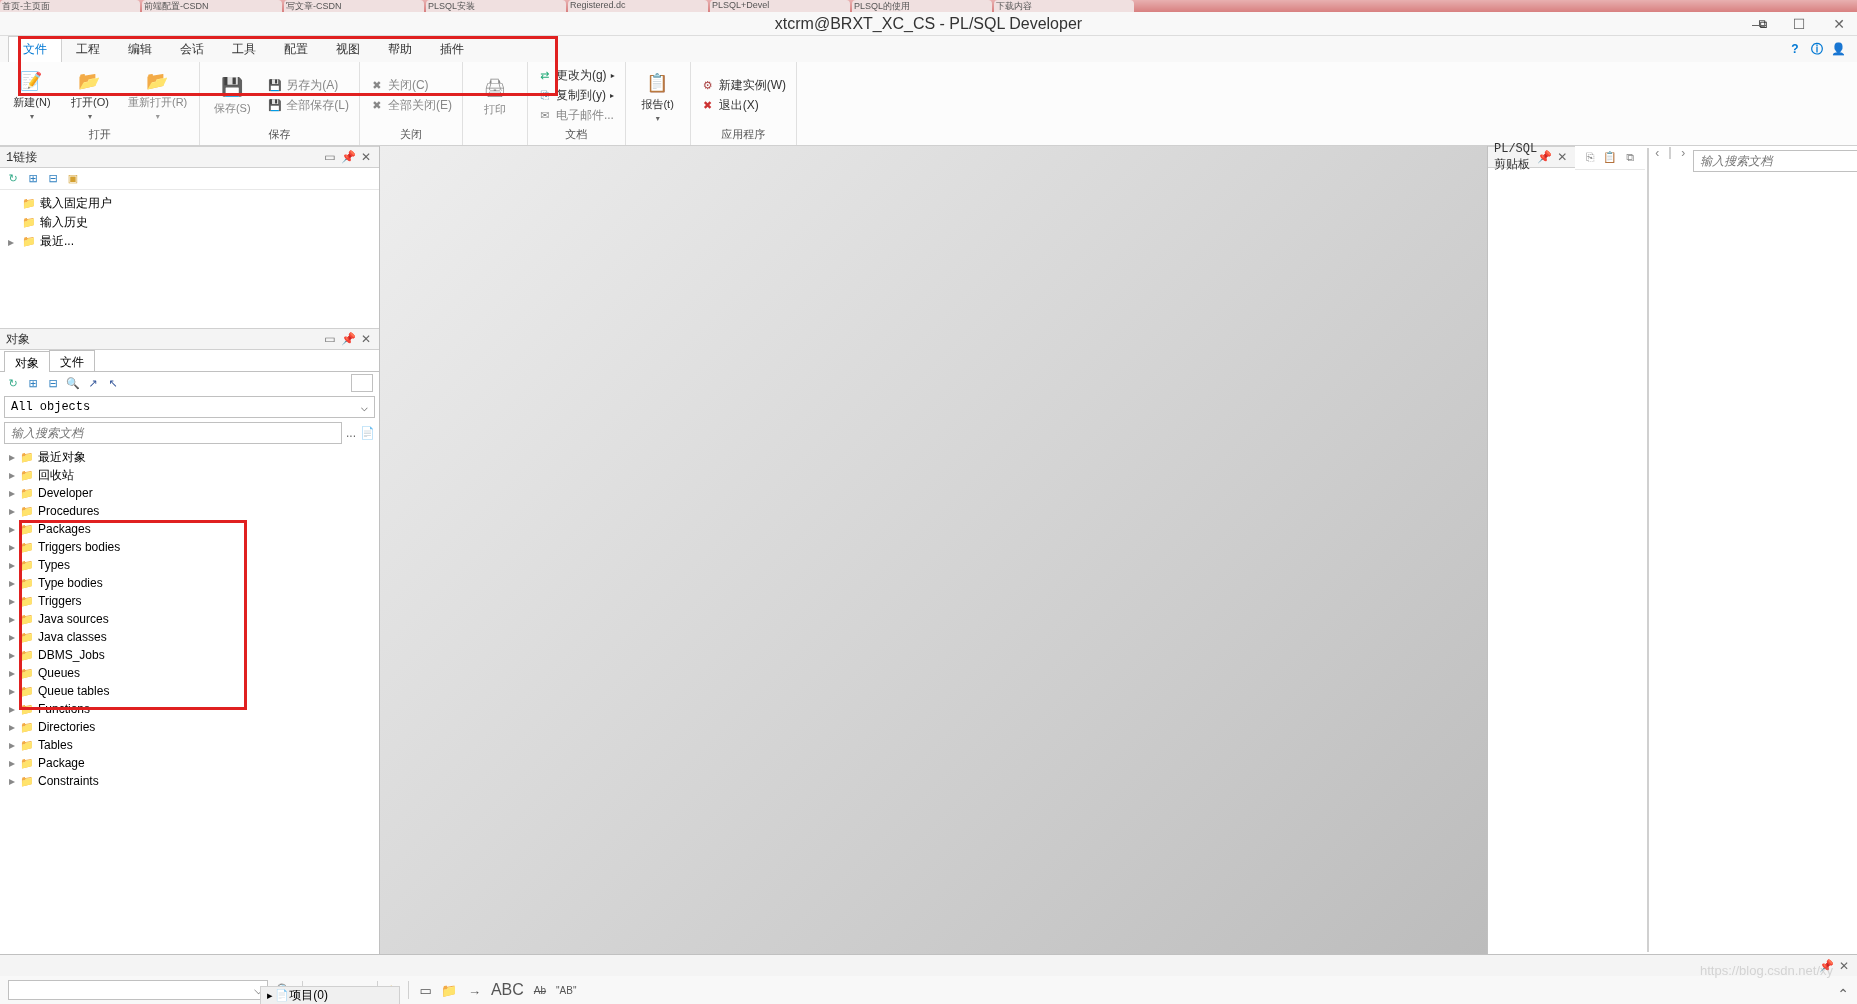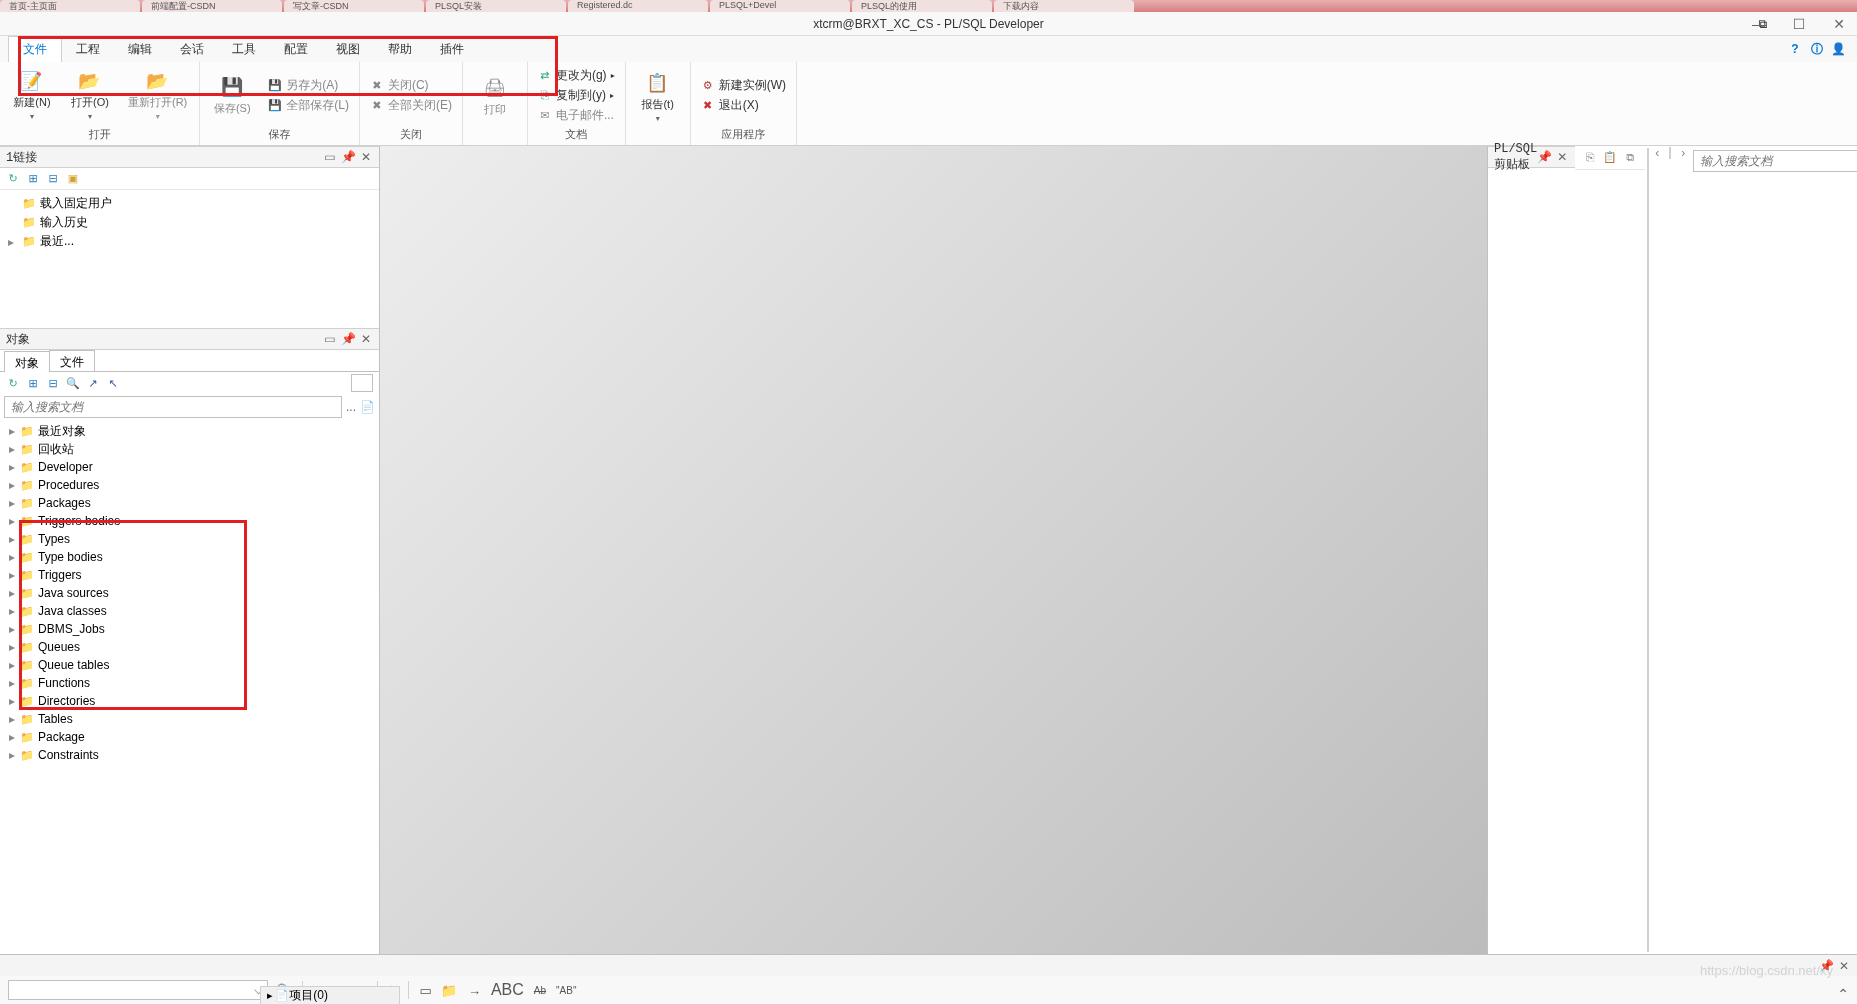--- a/index.html
+++ b/index.html
@@ -1,25 +1,25 @@
 <!DOCTYPE html>
 <html><head>
 <meta charset="utf-8">
 <style>
 * { margin: 0; padding: 0; box-sizing: border-box; font-family: "Microsoft YaHei", Tahoma, sans-serif; font-size: 12px; user-select: none; }
 body { background: #f0f0f0; overflow: hidden; width: 1857px; height: 1004px; position: relative; }
 .app { display: flex; flex-direction: column; height: 100%; }
 
 
 .browser-tabs { height: 12px; background: linear-gradient(to bottom, #e8b0b0, #d88080); display: flex; gap: 2px; overflow: hidden; }
-.btab { flex: 0 0 140px; background: #f0e0e0; border-radius: 4px 4px 0 0; height: 12px; font-size: 9px; padding: 0 9px; color: #555; white-space: nowrap; overflow: hidden; }
+.btab { flex: 0 0 140px; background: #f0e0e0; border-radius: 4px 4px 0 0; height: 12px; font-size: 9px; padding: 0 2px; color: #555; white-space: nowrap; overflow: hidden; }
 
 
 .titlebar { height: 24px; background: #f8f8f8; display: flex; align-items: center; justify-content: center; border-bottom: 1px solid #ddd; position: relative; }
-.titlebar-title { font-size: 12px; color: #333; }
+.titlebar-title { font-size: 16px; color: #333; }
 .win-controls { position: absolute; right: 4px; display: flex; gap: 12px; }
 .win-btn { width: 28px; height: 20px; display: flex; align-items: center; justify-content: center; color: #666; font-size: 14px; }
 .win-restore-icon { position: absolute; right: 90px; display: flex; gap: 4px; }
 
 
 .qat { position: absolute; left: 4px; top: 14px; height: 18px; display: flex; align-items: center; gap: 4px; }
 .qat-item { width: 18px; height: 16px; display: inline-flex; align-items: center; justify-content: center; }
 
 
 .menubar { height: 26px; display: flex; align-items: center; padding: 0 8px; background: #f8f8f8; position: relative; }
@@ -335,20 +335,21 @@
         <span class="tb-icon" style="color:#3a8">↻</span>
         <span class="tb-icon">⊞</span>
         <span class="tb-icon">⊟</span>
         <span class="tb-icon" style="color:#359">🔍</span>
         <span class="tb-icon" style="color:#359">↗</span>
         <span class="tb-icon" style="color:#359">↖</span>
         <div class="obj-toolbar-right">
             <div class="filter-box"></div>
           </div>
       </div>
+      <div class="combo" style="font-family:'Courier New',monospace">All objects</div>
       <div class="search-row">
         <input class="search-input" placeholder="输入搜索文档" style="">
         <span style="color:#666">...</span>
         <span style="color:#d4a030">📄</span>
       </div>
       <div class="obj-tree" id="obj-tree-container">
           <div class="otree-item">
             <span class="exp">▸</span>
             <span class="ficon">📁</span>
             <span>最近对象</span>

